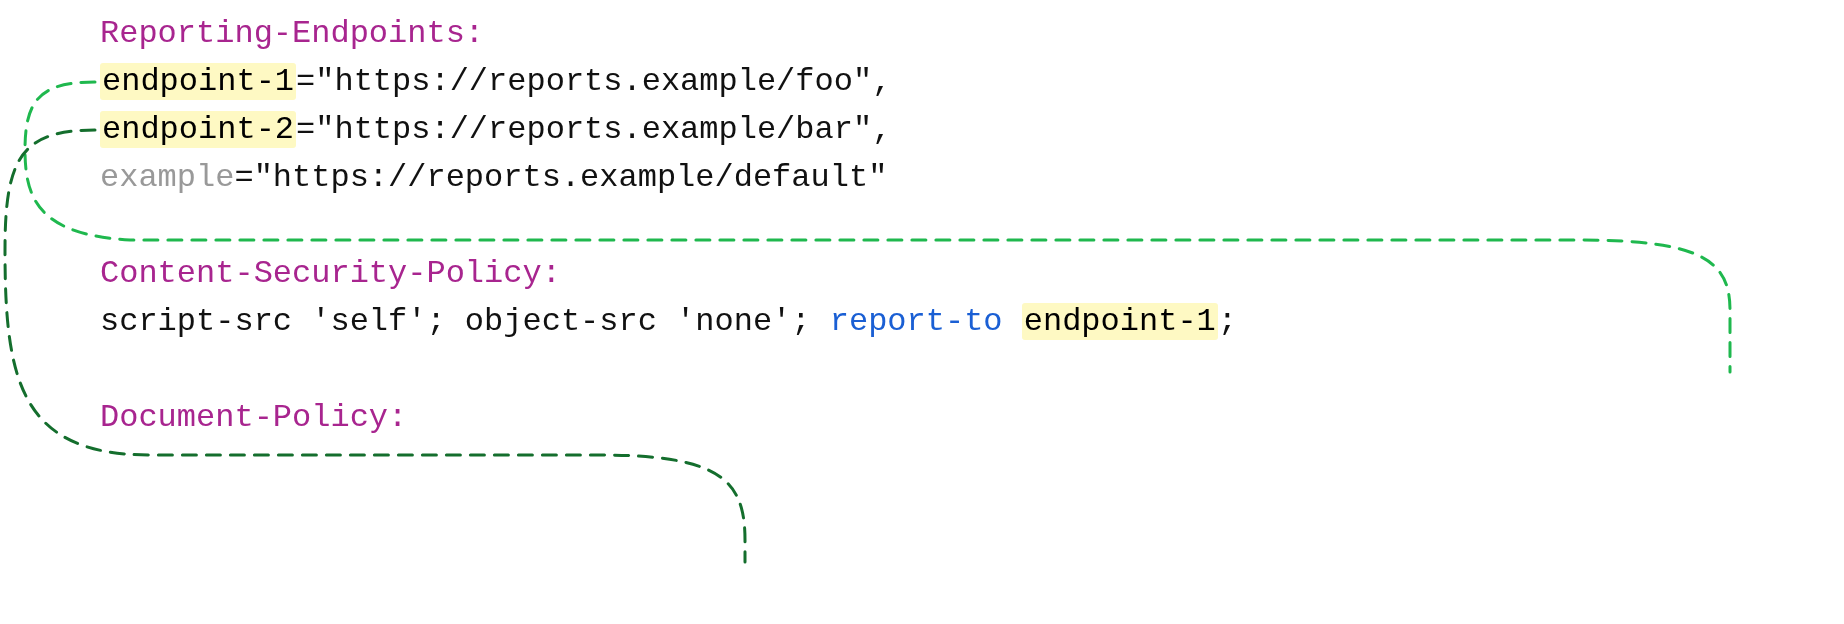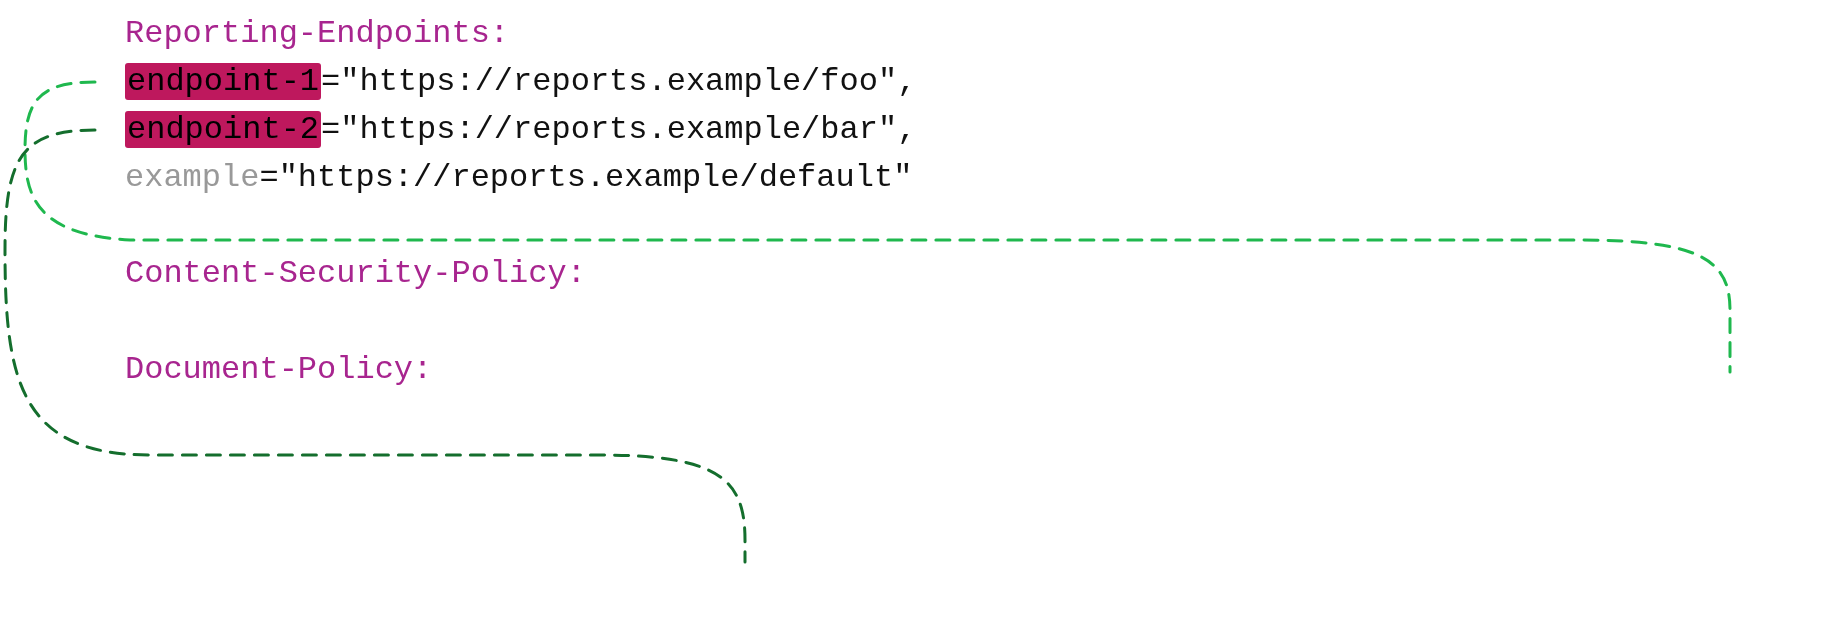--- a/index.html
+++ b/index.html
@@ -18,39 +18,38 @@
       height: 624px;
     }
     .code-block {
       position: relative;
       z-index: 1;
     }
     .header-name {
       color: #a8258f;
     }
     .highlight {
-      background-color: #be185d;
+      background-color: #fef9c3;
       border-radius: 3px;
       padding: 0 2px;
     }
     .default-key {
       color: #999999;
     }
     .keyword {
       color: #1a5fd4;
     }
     .text {
       color: #111;
     }
     .line {
       white-space: pre;
     }
     .section {
       margin-bottom: 48px;
-      margin-left: 25px;
     }
     .section:last-child {
       margin-bottom: 0;
     }
     svg.arrows {
       position: absolute;
       top: 0;
       left: 0;
       width: 1844px;
       height: 624px;
@@ -82,19 +81,20 @@
 
   <div class="section">
     <div class="line"><span class="header-name">Reporting-Endpoints:</span></div>
     <div class="line"><span class="highlight">endpoint-1</span><span class="text">=</span><span class="text">"https://reports.example/foo"</span><span class="text">,</span></div>
     <div class="line"><span class="highlight">endpoint-2</span><span class="text">=</span><span class="text">"https://reports.example/bar"</span><span class="text">,</span></div>
     <div class="line"><span class="default-key">example</span><span class="text">=</span><span class="text">"https://reports.example/default"</span><span class="text"></span></div>
   </div>
 
   <div class="section">
     <div class="line"><span class="header-name">Content-Security-Policy:</span></div>
+    <div class="line"><span class="text">script-src 'self'; object-src 'none'; </span><span class="keyword">report-to</span><span class="text"> </span><span class="highlight">endpoint-1</span><span class="text">;</span></div>
   </div>
 
   <div class="section">
     <div class="line"><span class="header-name">Document-Policy:</span></div>
   </div>
 
 </div>
 
 </body></html>

